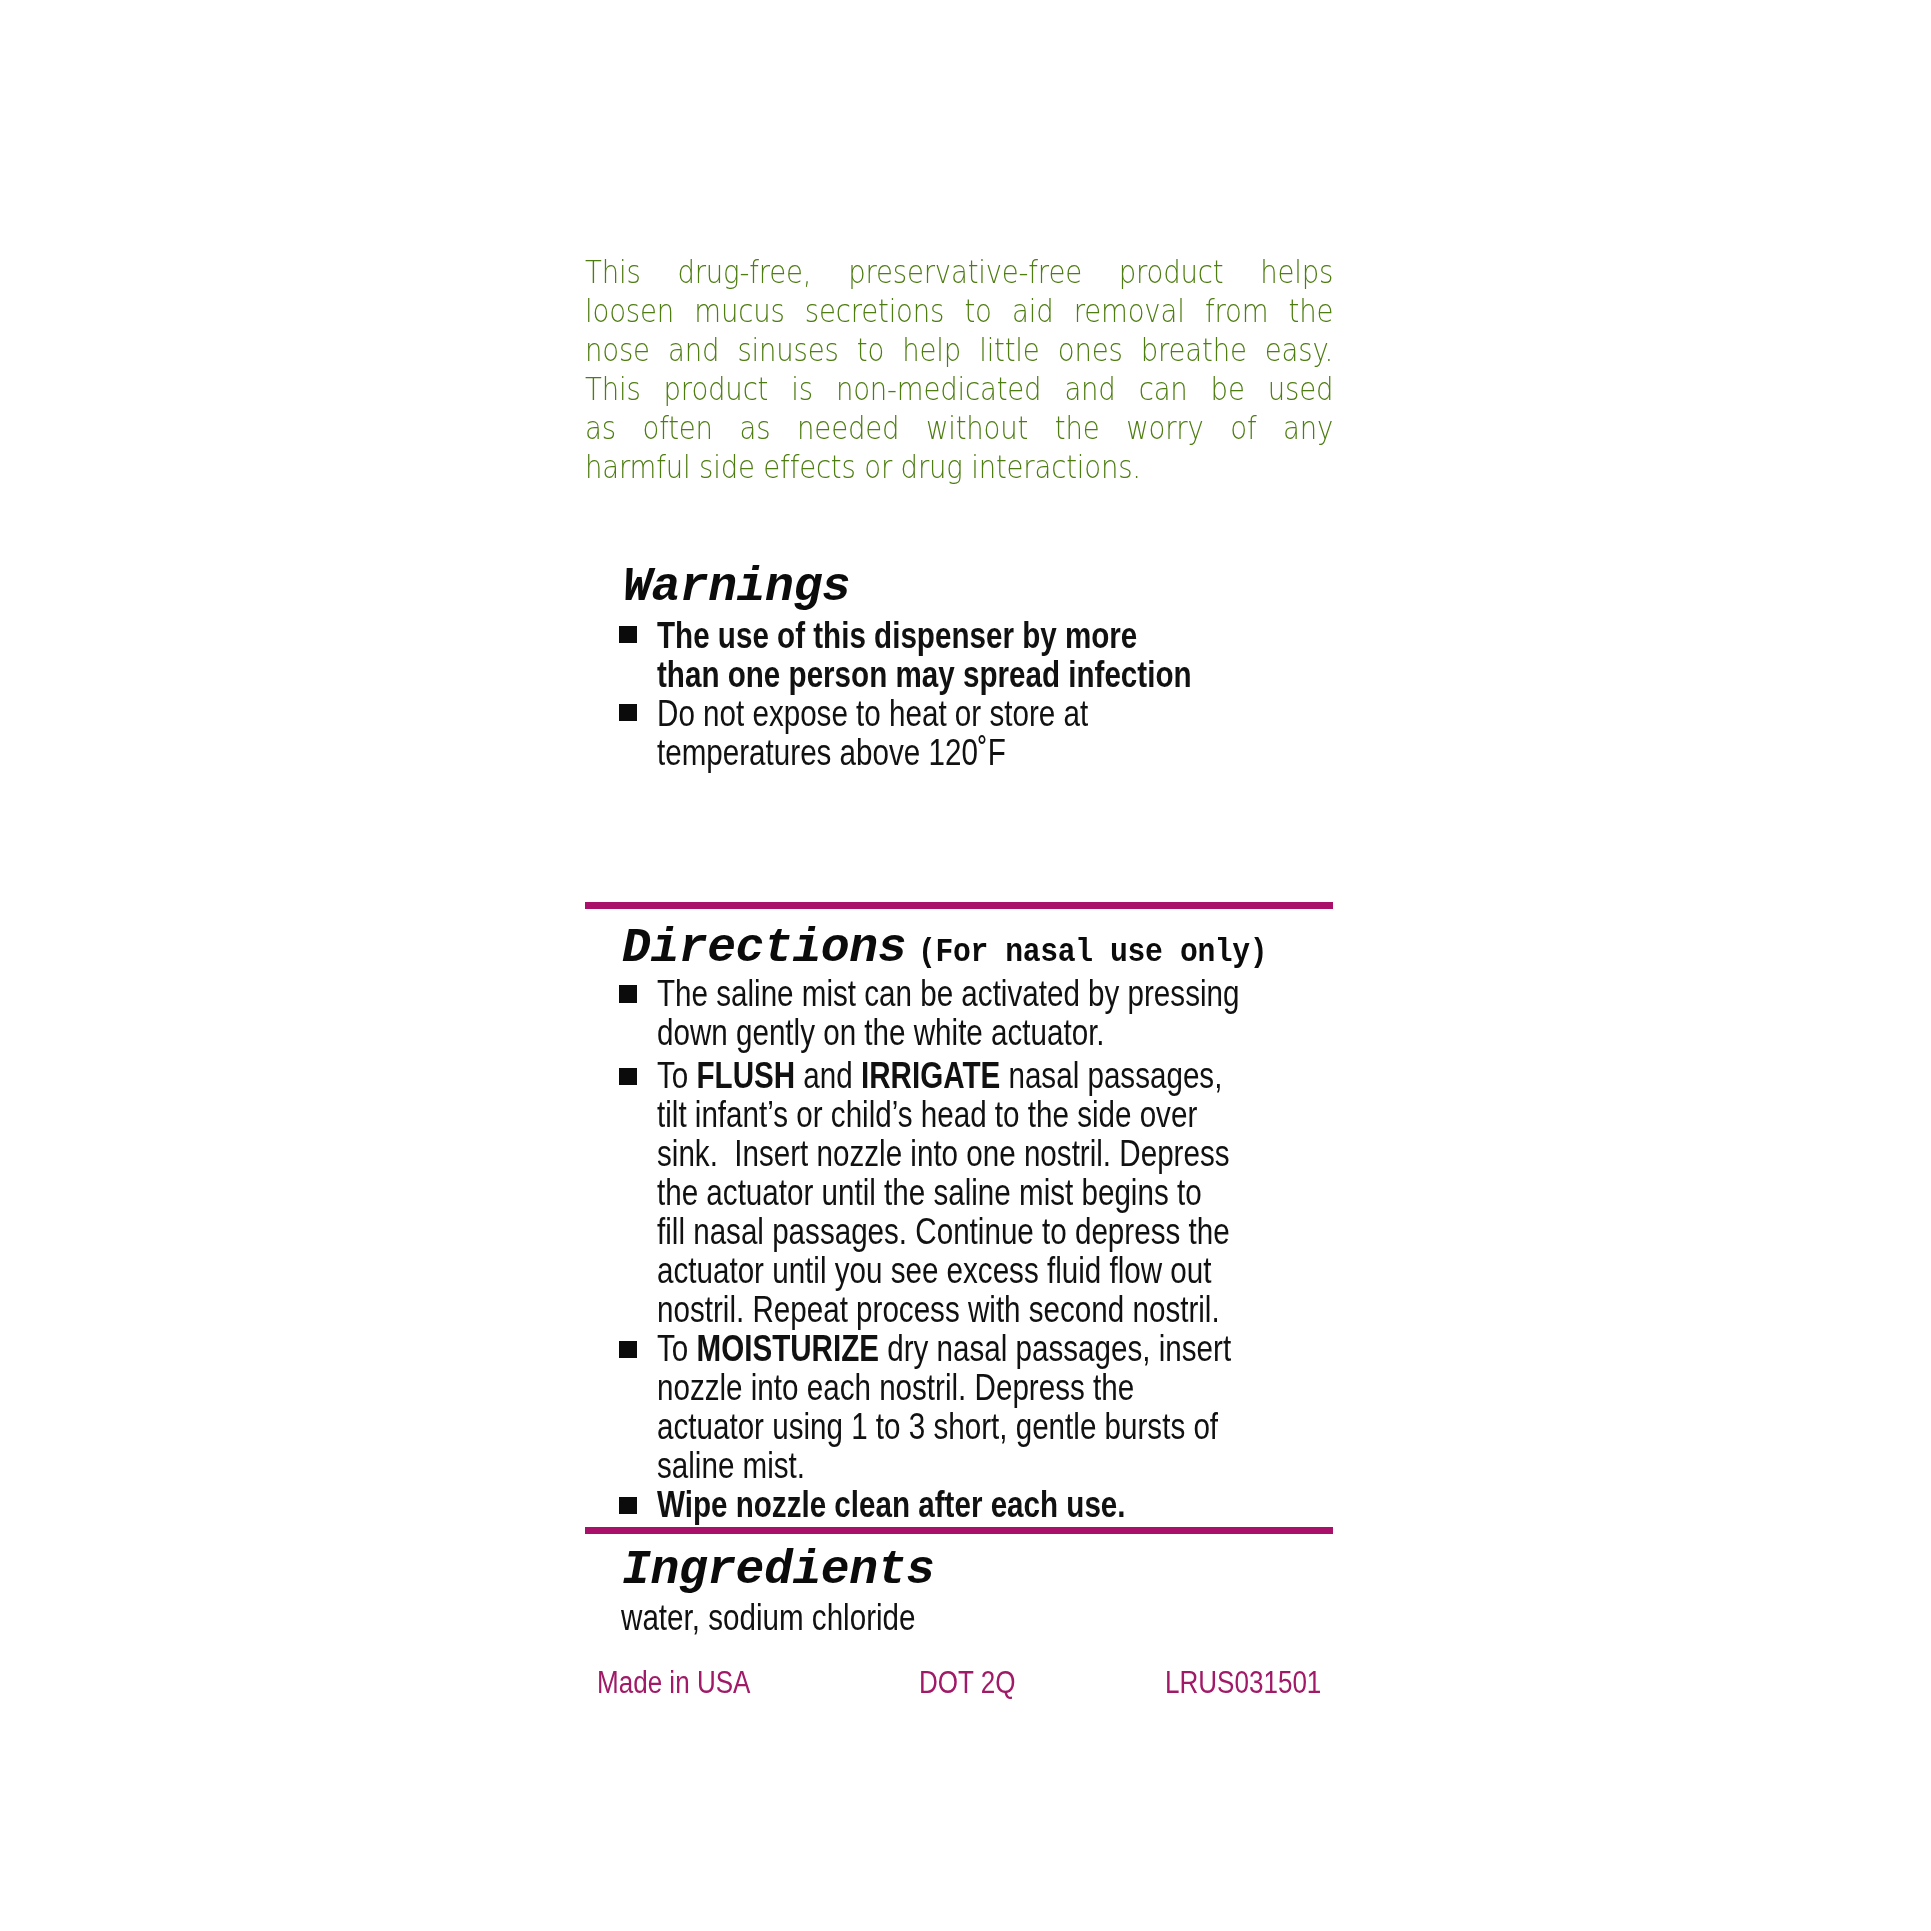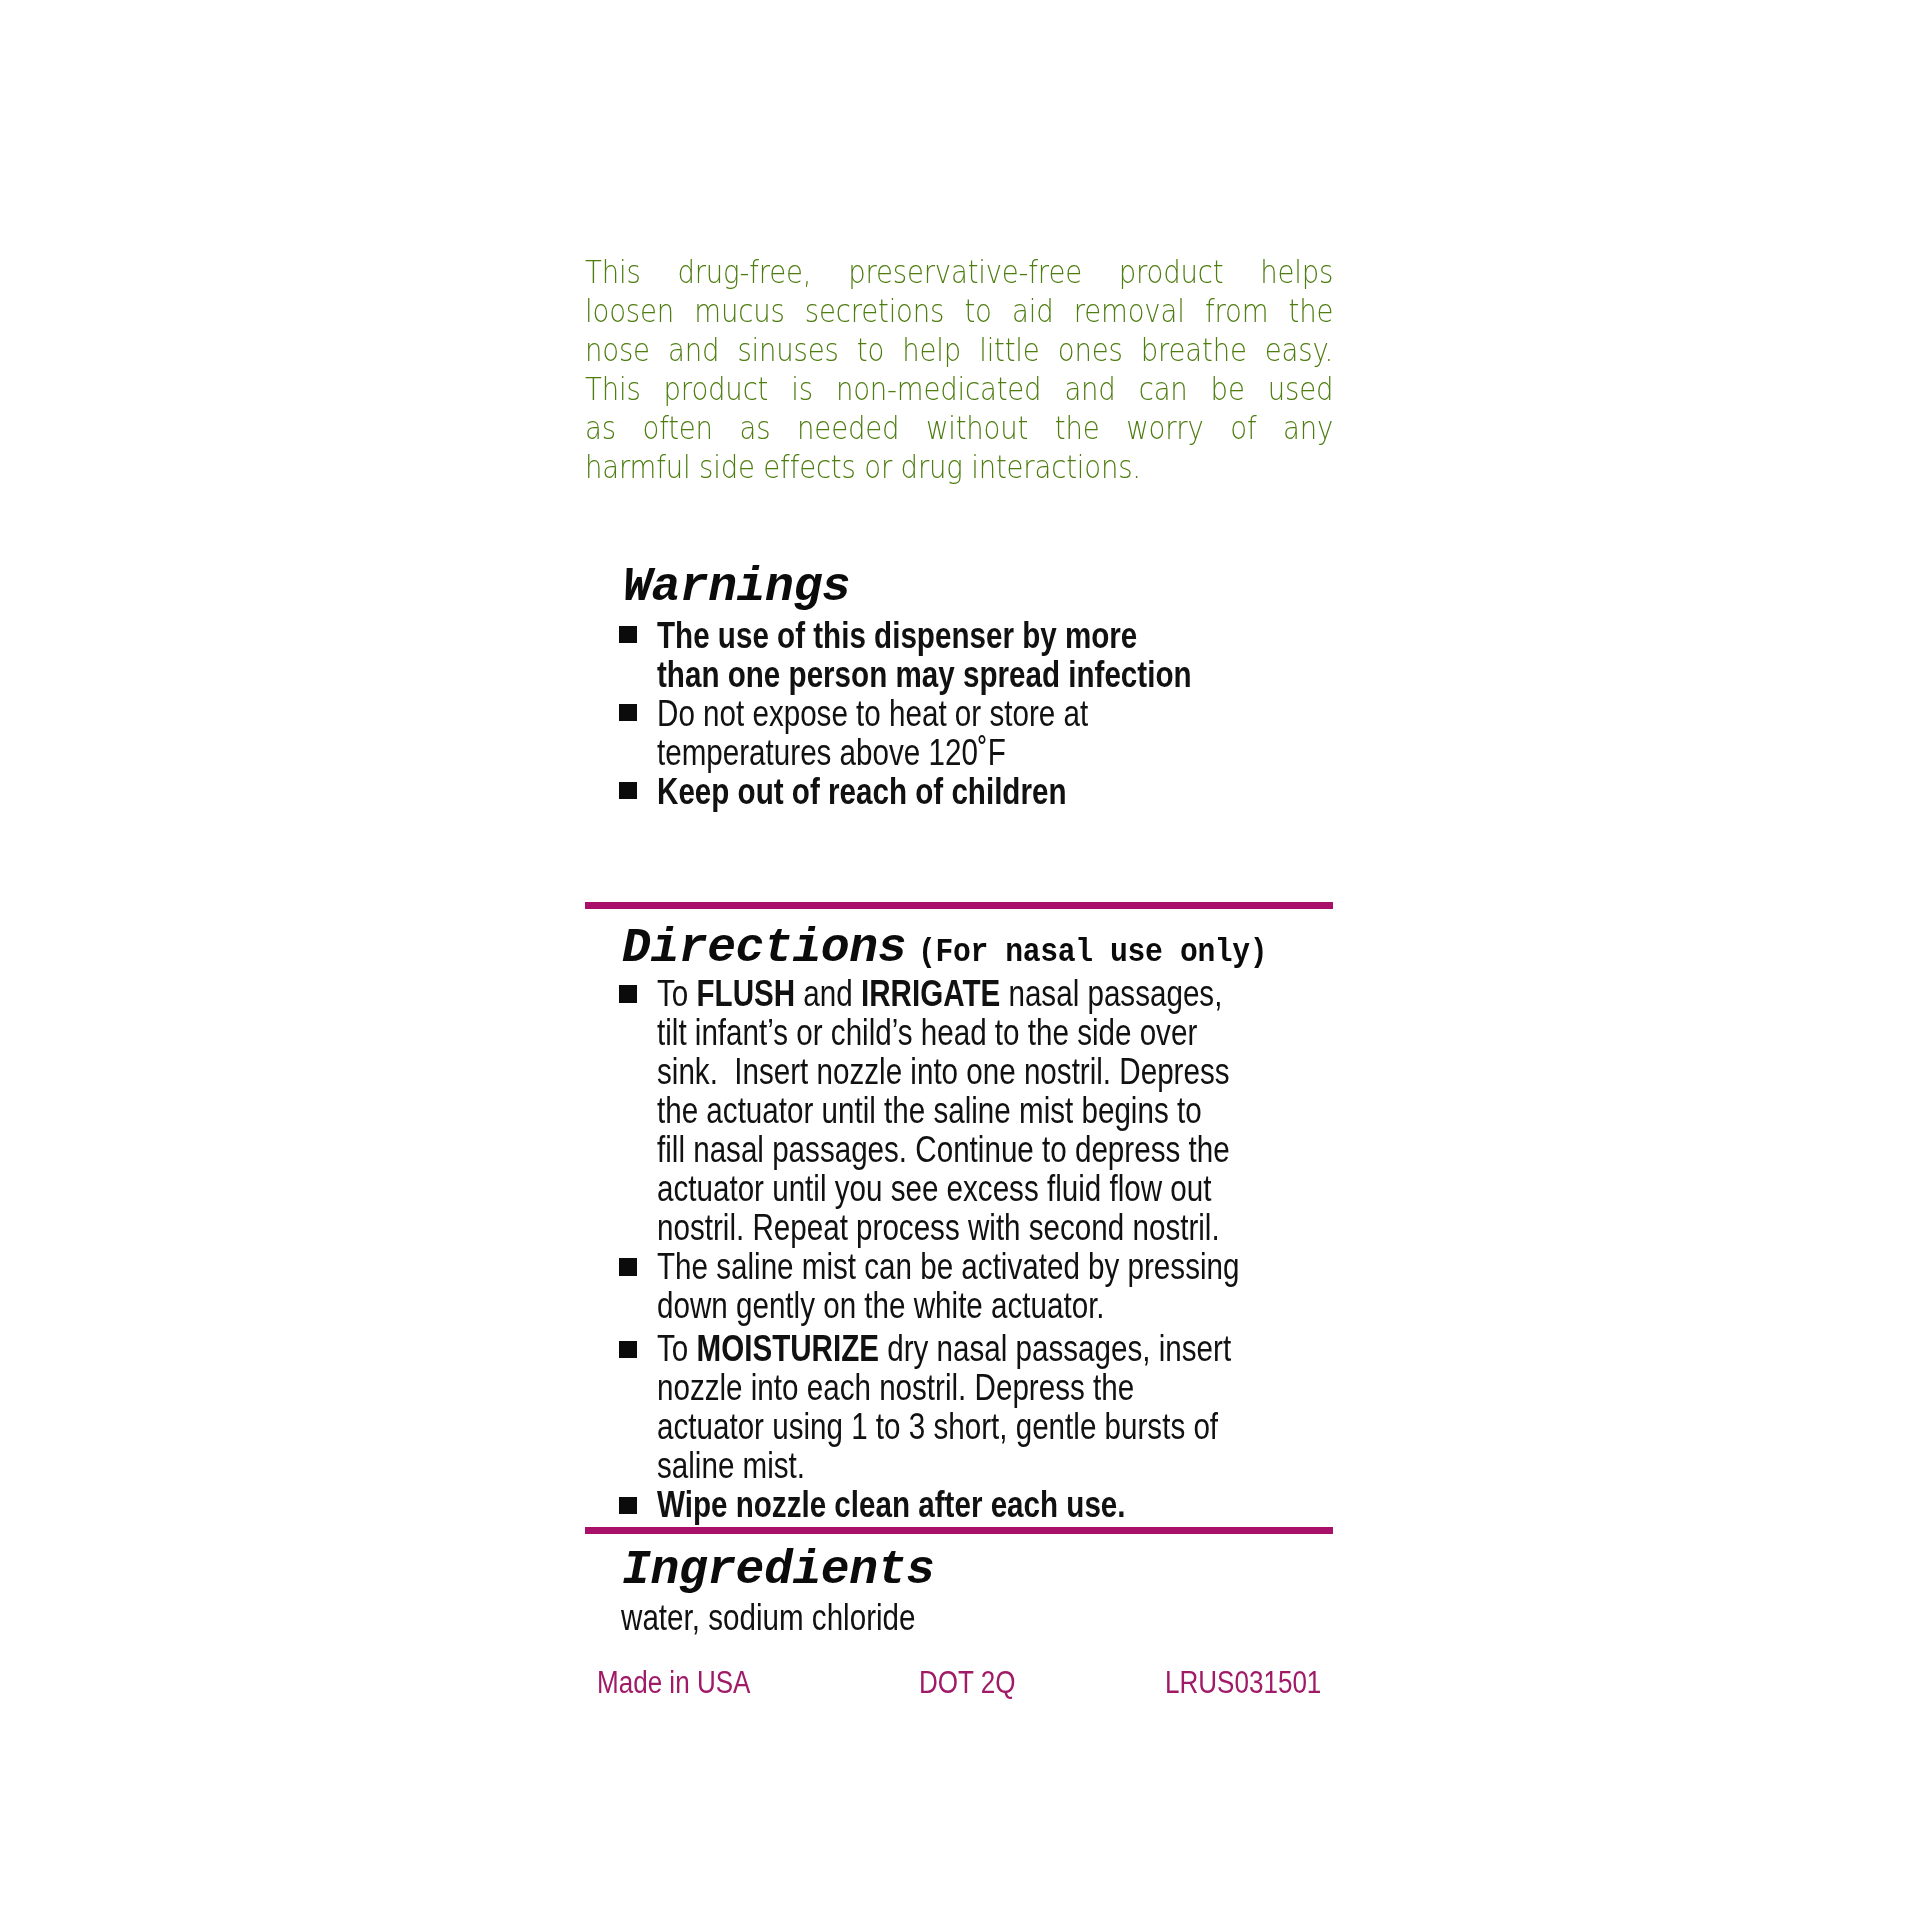--- a/index.html
+++ b/index.html
@@ -149,54 +149,48 @@
       <span class="line bold-line">than one person may spread infection</span>
     </div>
   </div>
   <div class="item">
     <span class="bullet" style="top:9.7px;"></span>
     <div class="lines">
       <span class="line">Do not expose to heat or store at</span>
       <span class="line">temperatures above 120˚F</span>
     </div>
   </div>
-  <div class="item">
-    <span class="bullet" style="top:9.7px;"></span>
-    <div class="lines">
-      <span class="line bold-line">Keep out of reach of children</span>
-    </div>
-  </div>
 </div>
 
 <div class="abs divider" style="top:902px;"></div>
 
 <div class="abs heading" style="left:622px; top:924px;">
   <span>Directions</span><span class="heading-sub">(For nasal use only)</span>
 </div>
 
 <div class="abs list" style="top:974px;">
+  <div class="item" style="margin-bottom:4.4px;">
+    <span class="bullet" style="top:11.4px;"></span>
+    <div class="lines">
+      <span class="line">The saline mist can be activated by pressing</span>
+      <span class="line">down gently on the white actuator.</span>
+    </div>
+  </div>
   <div class="item">
     <span class="bullet" style="top:11.4px;"></span>
     <div class="lines">
       <span class="line"><span>To </span><span class="b">FLUSH</span><span> and </span><span class="b">IRRIGATE</span><span> nasal passages,</span></span>
       <span class="line">tilt infant’s or child’s head to the side over</span>
       <span class="line" style="white-space:pre;">sink.  Insert nozzle into one nostril. Depress</span>
       <span class="line">the actuator until the saline mist begins to</span>
       <span class="line">fill nasal passages. Continue to depress the</span>
       <span class="line">actuator until you see excess fluid flow out</span>
       <span class="line">nostril. Repeat process with second nostril.</span>
     </div>
   </div>
-  <div class="item" style="margin-bottom:4.4px;">
-    <span class="bullet" style="top:11.4px;"></span>
-    <div class="lines">
-      <span class="line">The saline mist can be activated by pressing</span>
-      <span class="line">down gently on the white actuator.</span>
-    </div>
-  </div>
   <div class="item">
     <span class="bullet" style="top:11.4px;"></span>
     <div class="lines">
       <span class="line"><span>To </span><span class="b">MOISTURIZE</span><span> dry nasal passages, insert</span></span>
       <span class="line">nozzle into each nostril. Depress the</span>
       <span class="line">actuator using 1 to 3 short, gentle bursts of</span>
       <span class="line">saline mist.</span>
     </div>
   </div>
   <div class="item">

